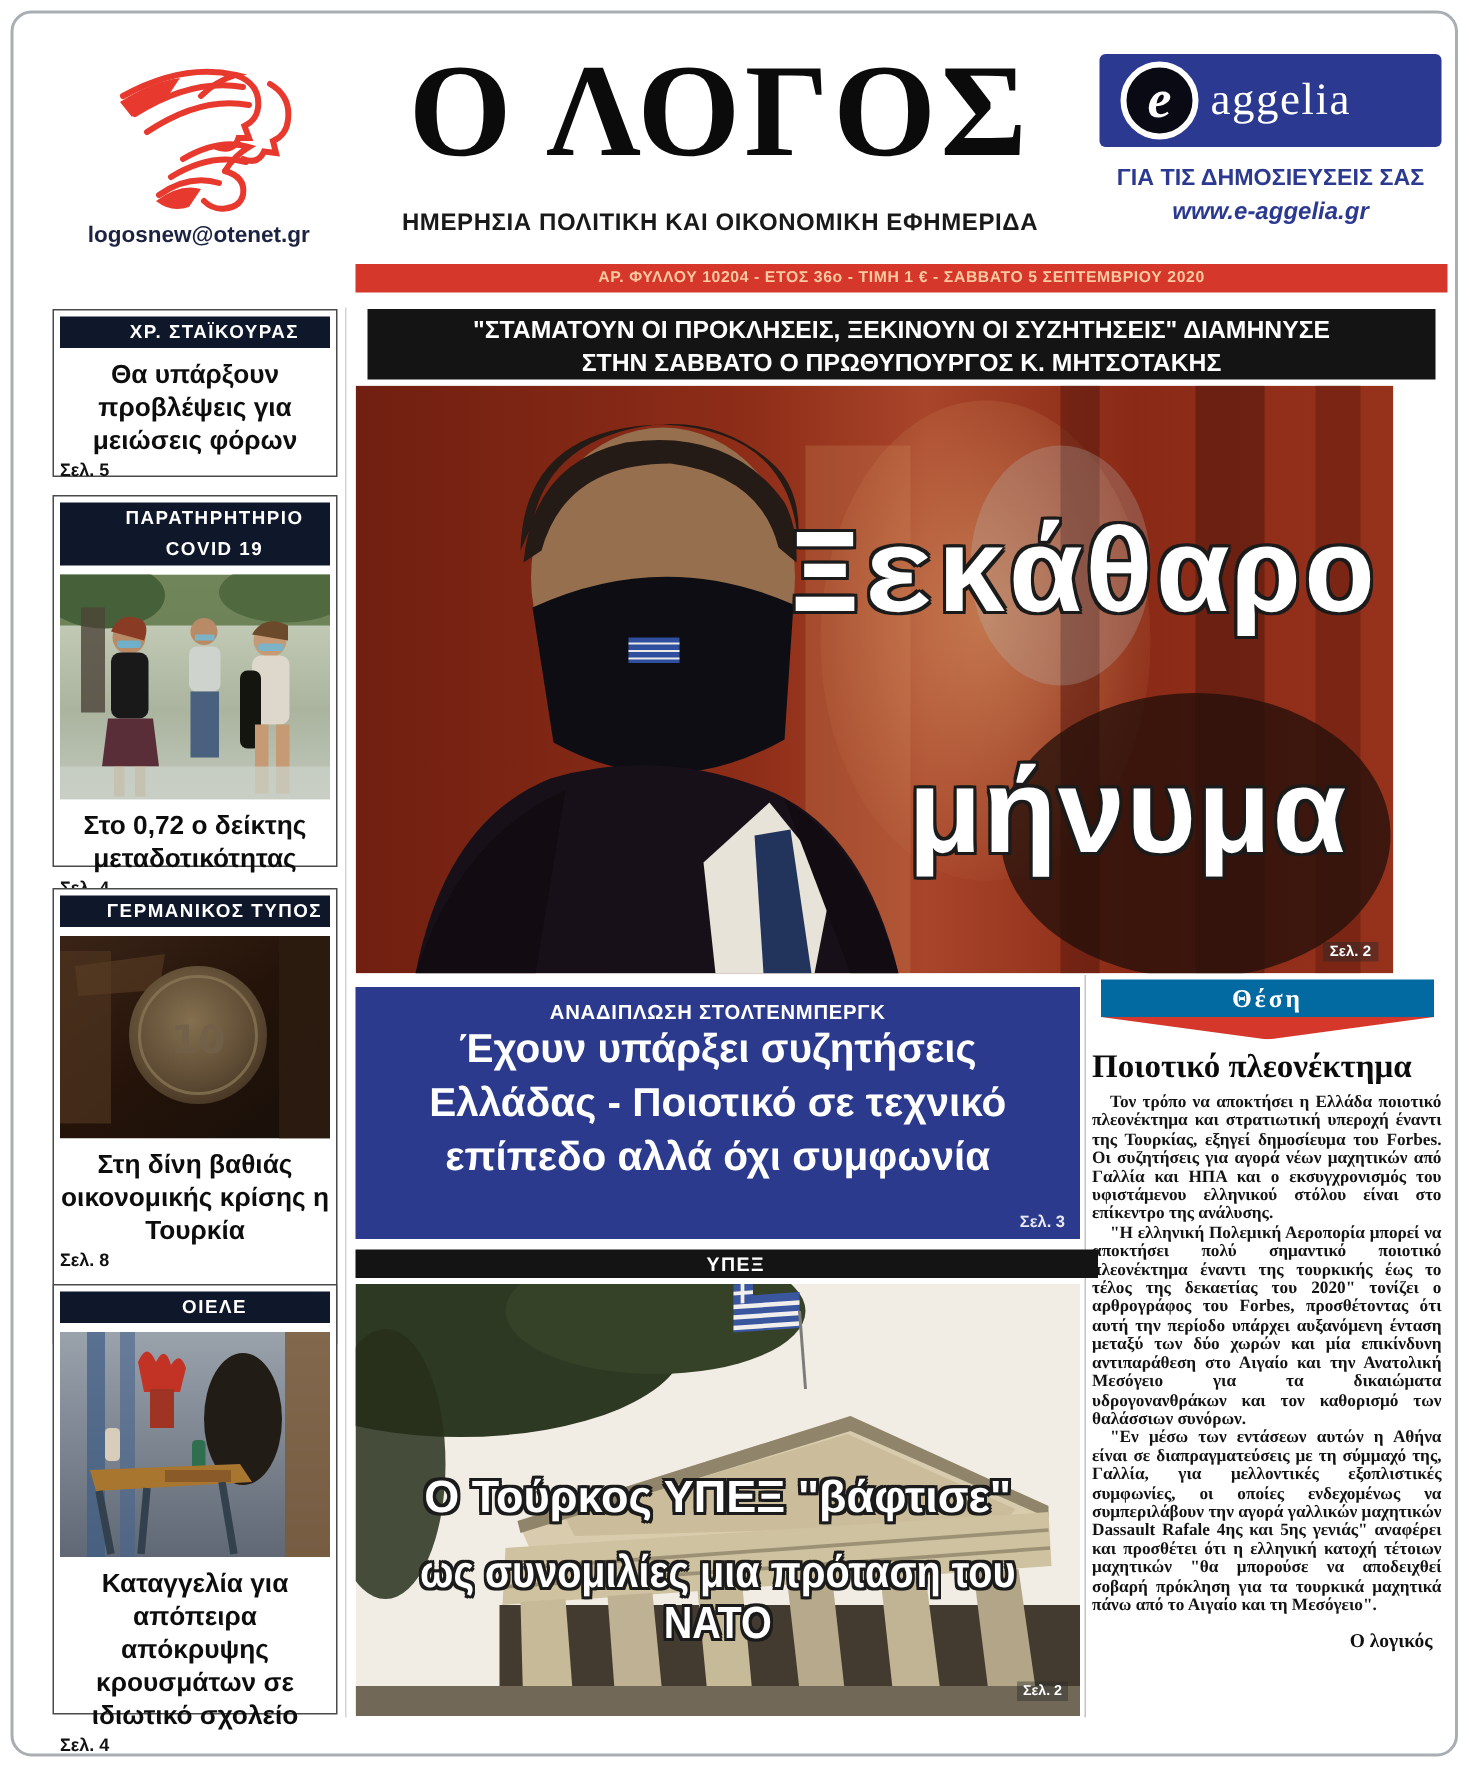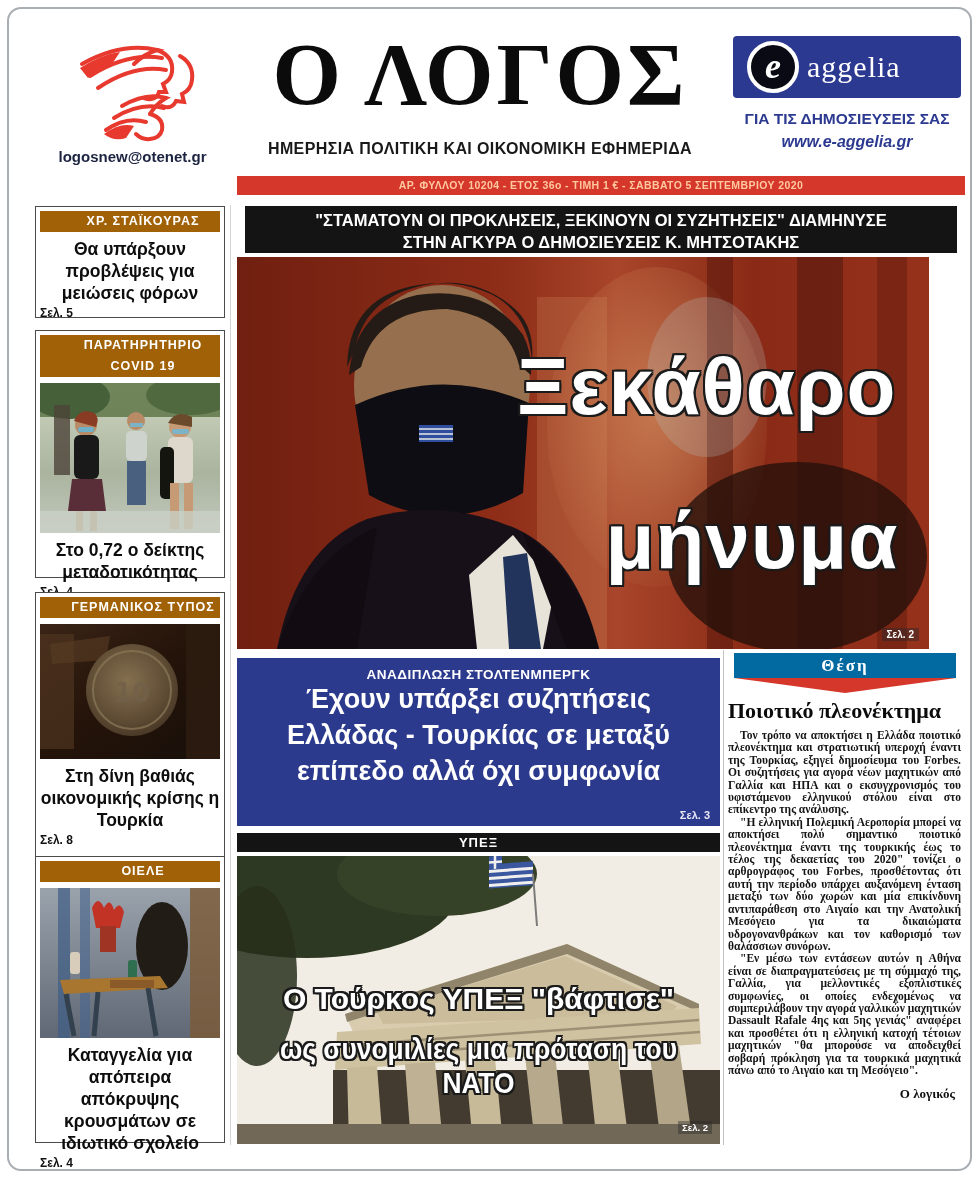--- a/index.html
+++ b/index.html
@@ -22,53 +22,53 @@
         font-size:36px;line-height:42px;text-align:center;}
   #ad-word{color:#ffffff;font-family:"Liberation Serif","DejaVu Serif",serif;font-size:30px;letter-spacing:1px;
            margin-left:8px;}
   #ad-tagline{margin-top:12px;font-weight:bold;font-size:15.5px;color:#2b3990;}
   #ad-url{margin-top:5px;font-weight:bold;font-style:italic;font-size:16px;color:#2b3990;}
   #issue-bar{left:237px;top:176px;width:728px;height:19px;background:#d6372b;text-align:center;
              font-weight:bold;font-size:10.5px;line-height:19px;color:#ffc9a0;letter-spacing:.4px;}
 
   
   .sbox{left:35px;width:190px;border:1px solid #4a4a4a;background:#fff;box-sizing:border-box;padding:4px;}
-  .sbox-head{background:#a16207;color:#fff;text-align:center;font-weight:bold;font-size:12.5px;line-height:21px;letter-spacing:1px;padding-left:26px;}
+  .sbox-head{background:#0f172a;color:#fff;text-align:center;font-weight:bold;font-size:12.5px;line-height:21px;letter-spacing:1px;padding-left:26px;}
   .sbox-photo{margin-top:6px;width:100%;display:block;}
   .sbox-hl{margin-top:6px;text-align:center;font-weight:bold;font-size:17.5px;line-height:1.26;color:#0d0d0d;}
   .sbox-ref{text-align:left;font-weight:bold;font-size:12px;padding-right:6px;margin-top:2px;}
   #sbox1{top:206px;height:112px;}
   #sbox2{top:330px;height:248px;}
   #sbox3{top:592px;height:304px;}
   #sbox4{top:856px;height:287px;}
 
   .vline{width:1px;background:#d4d4d4;}
   #vline-left{left:230px;top:205px;height:940px;}
   #vline-right{left:723px;top:650px;height:495px;background:#c4c4c4;}
 
   
   #kicker{left:245px;top:206px;width:712px;height:47px;background:#141414;color:#fff;text-align:center;
           font-weight:bold;font-size:16.5px;line-height:22px;padding-top:3px;box-sizing:border-box;}
   #lead-photo{left:237px;top:257px;width:692px;height:392px;overflow:hidden;}
   .outl{color:#fff;font-weight:bold;
         text-shadow:-2px -2px 0 #1b1b1b,2px -2px 0 #1b1b1b,-2px 2px 0 #1b1b1b,2px 2px 0 #1b1b1b,
                     -2px 0 0 #1b1b1b,2px 0 0 #1b1b1b,0 -2px 0 #1b1b1b,0 2px 0 #1b1b1b;}
-  #lead-hl1{left:280px;right:2px;top:84px;font-size:80px;letter-spacing:1px;}
+  #lead-hl1{left:280px;right:2px;top:84px;text-align:center;font-size:80px;letter-spacing:1px;font-family:Liberation Mono, monospace;}
   #lead-hl2{left:340px;right:2px;top:238px;text-align:center;font-size:80px;letter-spacing:1px;}
   #lead-ref{right:10px;bottom:8px;color:#fff;font-weight:bold;font-size:10px;background:rgba(40,40,40,.45);padding:1px 5px;}
 
   
   #stolt{left:237px;top:658px;width:483px;height:168px;background:#2c3a8e;color:#fff;text-align:center;box-sizing:border-box;padding-top:9px;}
   #stolt-kicker{font-weight:bold;font-size:13.5px;letter-spacing:.5px;}
   .stolt-line{font-weight:bold;font-size:27px;line-height:1.33;white-space:nowrap;}
   #stolt-ref{position:absolute;right:10px;bottom:5px;font-weight:bold;font-size:11px;color:#e9e9f4;}
 
   
   #ypex-bar{left:237px;top:833px;width:483px;height:19px;background:#141414;color:#fff;text-align:center;
-            font-weight:bold;font-size:13px;line-height:19px;letter-spacing:1px;}
+            font-weight:bold;font-size:13px;line-height:19px;letter-spacing:1px;padding-left:12px;}
   #ypex-photo{left:237px;top:856px;width:483px;height:288px;overflow:hidden;}
   #ypex-hl1{left:0;right:0;top:126px;text-align:center;font-size:30px;}
   #ypex-hl2{left:0;right:0;top:176px;text-align:center;font-size:30px;transform:scaleX(.88);}
   #ypex-ref{right:8px;bottom:10px;color:#fff;font-weight:bold;font-size:9.5px;background:rgba(40,40,40,.4);padding:1px 4px;}
 
   
   #thesi-bar{left:734px;top:653px;width:222px;height:25px;background:#0369a1;color:#fff;text-align:center;
              font-family:"Liberation Serif","DejaVu Serif",serif;font-weight:bold;font-size:17px;line-height:25px;letter-spacing:2px;}
   #thesi-tri{left:734px;top:678px;width:222px;height:15px;background:#d6372b;clip-path:polygon(0 0,100% 0,50% 100%);}
   #op-hl{left:728px;top:698px;width:234px;font-family:"Liberation Serif","DejaVu Serif",serif;
@@ -223,21 +223,21 @@
       <path d="M20 92 L120 88 L128 100 L24 106 Z" fill="#a8762f"></path>
       <path d="M26 106 L34 148 M58 104 L54 148 M108 100 L116 148" stroke="#33414f" stroke-width="5" fill="none"></path>
       <rect x="70" y="92" width="44" height="8" fill="#8a5a28"></rect>
     </svg>
     <div class="sbox-hl">Καταγγελία για απόπειρα απόκρυψης κρουσμάτων σε ιδιωτικό σχολείο</div>
     <div class="sbox-ref">Σελ. 4</div>
   </div>
 
   <div class="abs" id="kicker">
     <div>"ΣΤΑΜΑΤΟΥΝ ΟΙ ΠΡΟΚΛΗΣΕΙΣ, ΞΕΚΙΝΟΥΝ ΟΙ ΣΥΖΗΤΗΣΕΙΣ" ΔΙΑΜΗΝΥΣΕ</div>
-    <div>ΣΤΗΝ ΑΓΚΥΡΑ Ο ΔΗΜΟΣΙΕΥΣΕΙΣ Κ. ΜΗΤΣΟΤΑΚΗΣ</div>
+    <div>ΣΤΗΝ ΣΑΒΒΑΤΟ Ο ΠΡΩΘΥΠΟΥΡΓΟΣ Κ. ΜΗΤΣΟΤΑΚΗΣ</div>
   </div>
 
   <div class="abs" id="lead-photo">
     <svg width="692" height="392" viewBox="0 0 692 392" preserveAspectRatio="none">
       <defs>
         <linearGradient id="lbg" x1="0" y1="0" x2="1" y2="0">
           <stop offset="0" stop-color="#701f10"></stop>
             <stop offset=".38" stop-color="#8e2d18"></stop>
           <stop offset=".55" stop-color="#a8452a"></stop>
             <stop offset=".75" stop-color="#8a2a16"></stop>
@@ -270,21 +270,21 @@
       <path d="M362 392 Q340 310 286 276 L330 392 Z" fill="#120b12"></path>
     </svg>
     <div class="abs outl" id="lead-hl1">Ξεκάθαρο</div>
     <div class="abs outl" id="lead-hl2">μήνυμα</div>
     <div class="abs" id="lead-ref">Σελ. 2</div>
   </div>
 
   <div class="abs" id="stolt">
     <div id="stolt-kicker">ΑΝΑΔΙΠΛΩΣΗ ΣΤΟΛΤΕΝΜΠΕΡΓΚ</div>
     <div class="stolt-line">Έχουν υπάρξει συζητήσεις</div>
-    <div class="stolt-line">Ελλάδας - Τουρκίας σε μεταξύ</div>
+    <div class="stolt-line">Ελλάδας - Ποιοτικό σε τεχνικό</div>
     <div class="stolt-line">επίπεδο αλλά όχι συμφωνία</div>
     <div id="stolt-ref">Σελ. 3</div>
   </div>
 
   <div class="abs" id="ypex-bar">ΥΠΕΞ</div>
   <div class="abs" id="ypex-photo">
     <svg width="483" height="288" viewBox="0 0 483 288" preserveAspectRatio="none">
       <rect width="483" height="288" fill="#f3f0e8"></rect>
       <ellipse cx="70" cy="38" rx="150" ry="64" fill="#23301a"></ellipse>
       <ellipse cx="200" cy="18" rx="100" ry="42" fill="#2c3a20"></ellipse>

